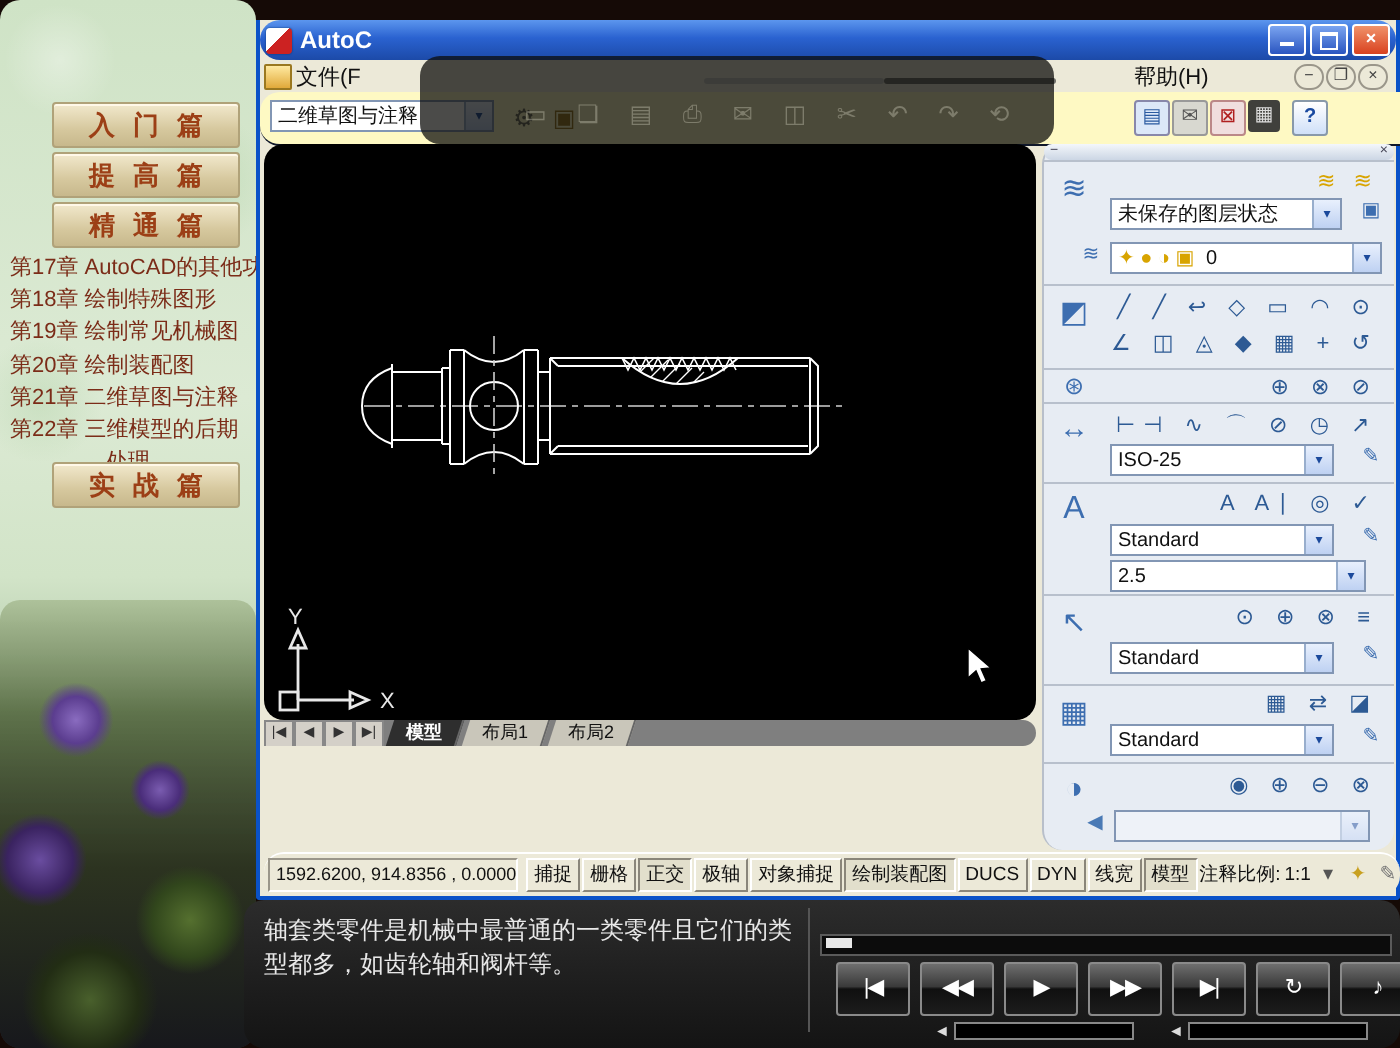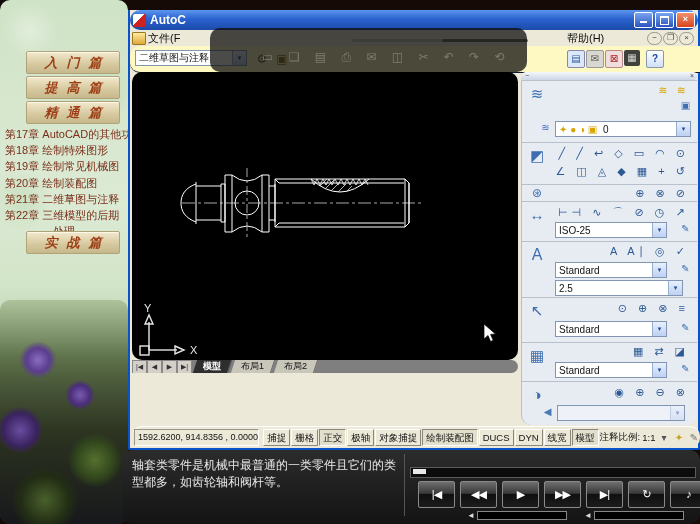--- a/index.html
+++ b/index.html
@@ -19,21 +19,21 @@
       radial-gradient(circle 26px at 38px 60px,#8a6cc0 0%,#5b3d8f 45%,transparent 72%),
       radial-gradient(circle 20px at 80px 95px,#7a5cb0 0%,#4a2d7a 50%,transparent 75%),
       radial-gradient(circle 30px at 20px 130px,#6a4da0 0%,#3a2360 55%,transparent 78%),
       radial-gradient(circle 34px at 95px 160px,#55702f 0%,#31461c 55%,transparent 80%),
       radial-gradient(circle 40px at 45px 200px,#49602c 0%,#222d14 60%,transparent 85%),
       linear-gradient(180deg,rgba(170,190,150,.9) 0%,rgba(90,110,70,.9) 25%,#2c3320 60%,#17181c 100%);}
   .side-btn{left:26px;width:92px;height:21px;line-height:21px;text-align:center;
     background:linear-gradient(180deg,#f2e9cd,#d6c89e 60%,#c7b88c);
     border:1px solid #b0a279;border-radius:2px;
     color:#9c3f16;font-weight:bold;font-size:13px;letter-spacing:9px;text-indent:9px;
-    box-shadow:inset 0 1px 0 #fff8e8;cursor:default;font-style:italic;}
+    box-shadow:inset 0 1px 0 #fff8e8;cursor:default;}
   #chapters{left:5px;top:126px;width:120px;color:#7b2c18;font-size:11px;line-height:16.2px;}
   #chapters .ch{white-space:nowrap;}
   #chapters .ch.wrap{white-space:normal;padding-left:48px;text-indent:-48px;}
   
   #win{left:128px;top:10px;width:572px;height:440px;background:#ECE9D8;
        border:2px solid #0a52c8;border-top:none;border-radius:0 0 2px 2px;box-sizing:border-box;}
   #titlebar{left:0;top:0;width:568px;height:20px;
     background:linear-gradient(180deg,#5c96ee 0%,#2a62d0 45%,#1c4aa8 100%);
     display:flex;align-items:center;color:#fff;font-size:12px;font-weight:bold;}
   #app-icon{width:13px;height:13px;margin:0 4px 0 3px;border-radius:2px;
@@ -277,20 +277,24 @@
 
     <div id="dash" class="abs">
       <div id="dash-grip" class="abs">
         <span style="float:left;margin-left:3px">−</span>
         <span style="float:right;margin-right:3px">×</span>
       </div>
 
       <div class="sect" style="top:8px;height:62px;">
         <span class="big">≋</span>
         <span class="grow ylw" style="right:8px;top:3px;letter-spacing:3px">≋ ≋</span>
+        <div class="combo" style="left:33px;top:18px;width:116px;">
+          <span class="cv">未保存的图层状态</span>
+          <span class="dd">▾</span>
+        </div>
         <span class="mini-btn" style="right:4px;top:18px">▣</span>
         <span class="mini-btn" style="left:16px;top:40px">≋</span>
         <div class="combo" style="left:33px;top:40px;width:136px;">
           <span class="cv"><span class="ylw">✦ ● ◑ ▣</span>
             <span style="margin-left:3px">0</span></span>
           <span class="dd">▾</span>
         </div>
       </div>
 
       <div class="sect" style="top:70px;height:42px;">

